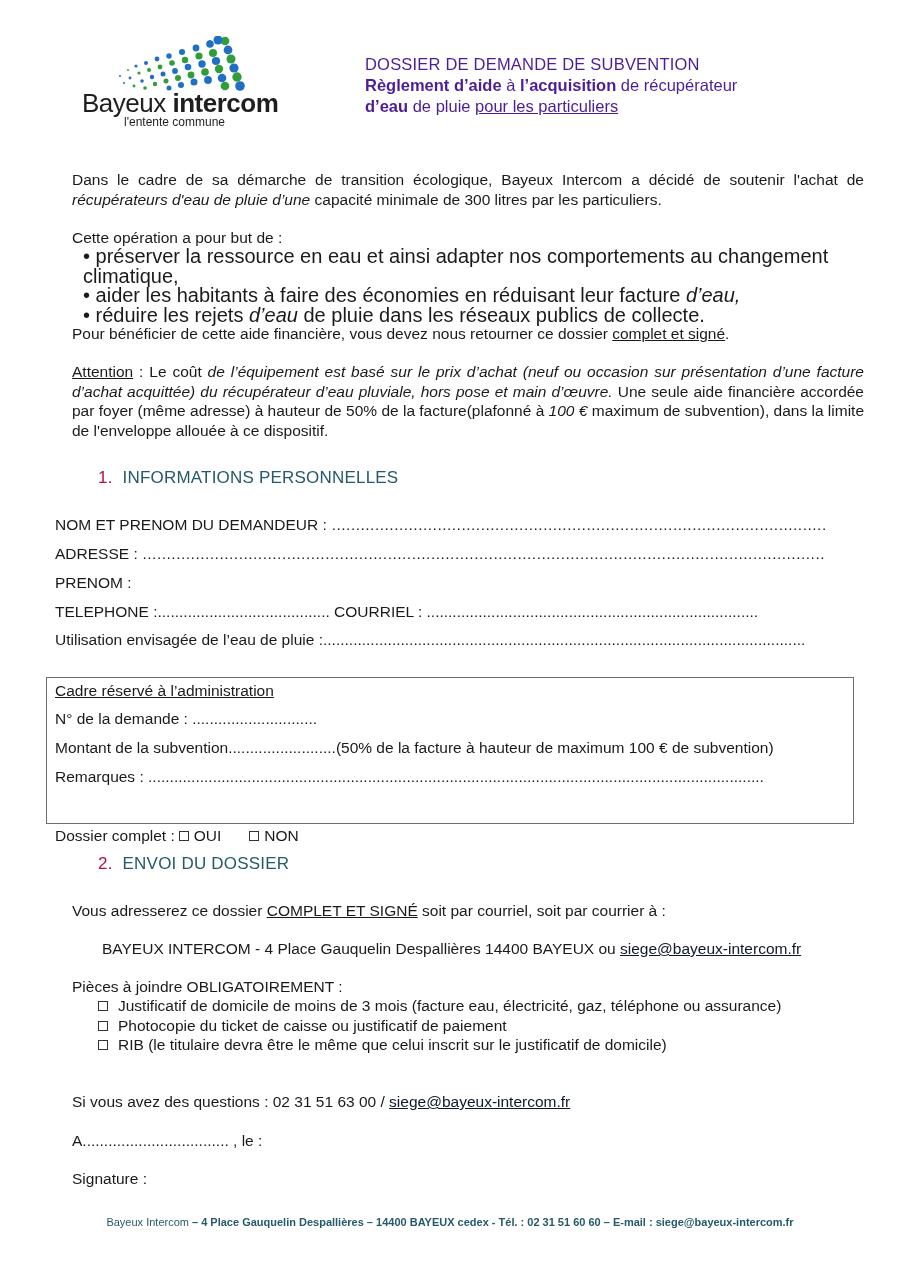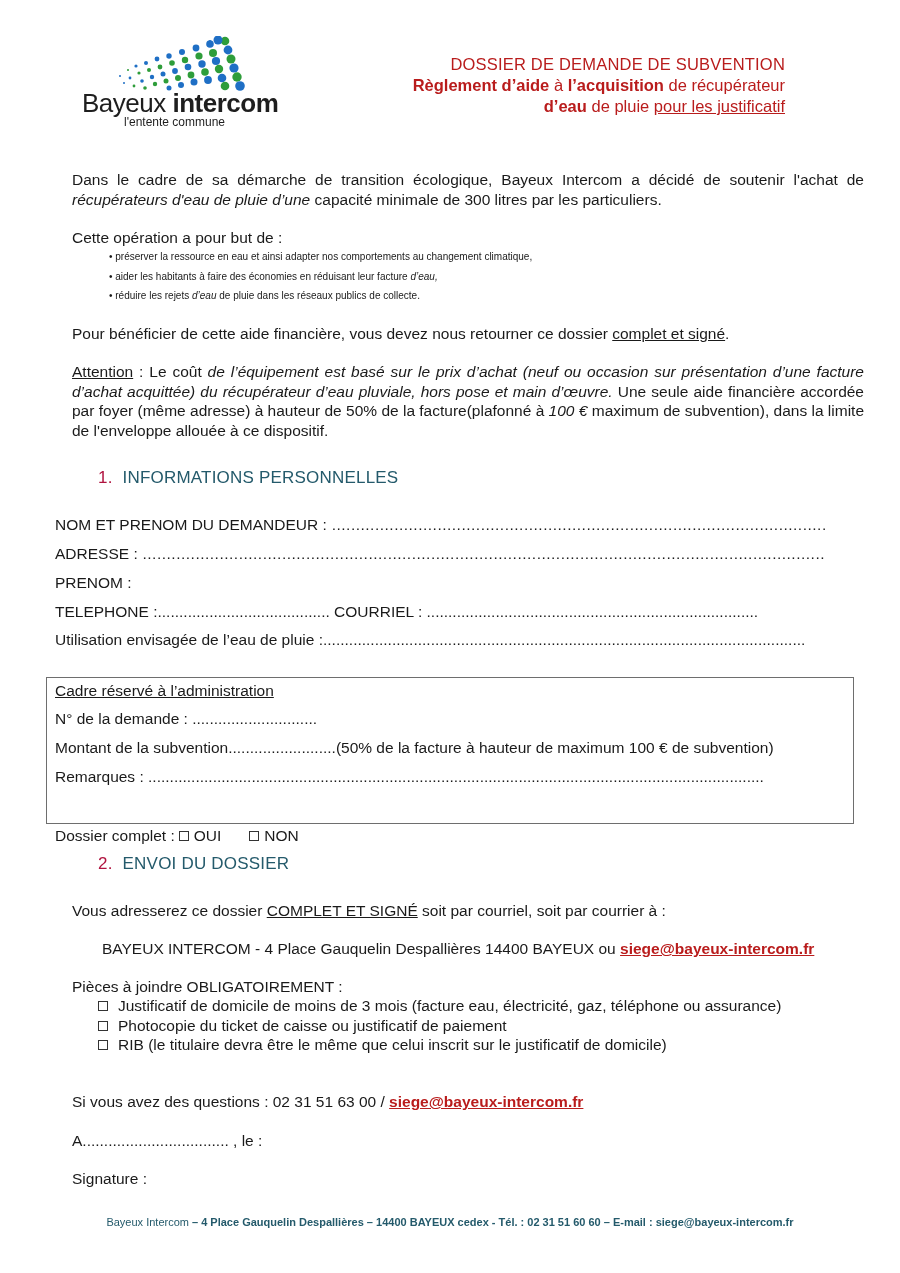--- a/index.html
+++ b/index.html
@@ -5,38 +5,38 @@
   html, body { margin: 0; padding: 0; background: #ffffff; }
   body {
     width: 900px; height: 1273px; position: relative; overflow: hidden;
     font-family: "Liberation Sans", sans-serif; color: #1a1a1a; font-size: 16px;
   }
   .abs { position: absolute; }
   .logo { left: 82px; top: 36px; width: 215px; height: 95px; }
   .logo-text { position: absolute; left: 0; top: 54px; font-size: 26px; letter-spacing: -0.5px; color: #1e1e1e; white-space: nowrap; line-height: 1; }
   .logo-text b { font-weight: bold; }
   .logo-tag { position: absolute; left: 42px; top: 79px; font-size: 12px; color: #1e1e1e; white-space: nowrap; }
-  .header { left: 365px; top: 54px; width: 420px; text-align: right; color: #b91c1c; font-size: 16.5px; line-height: 21px; }
+  .header { left: 365px; top: 54px; width: 420px; text-align: left; color: #4c1d95; font-size: 16.5px; line-height: 21px; }
   .header .l1 { letter-spacing: 0.2px; }
   .header b { font-weight: bold; }
   .header u { text-decoration: underline; }
   .para { left: 72px; width: 792px; font-size: 15.5px; line-height: 19.5px; text-align: justify; }
   .para i { font-style: italic; }
-  .bullets { left: 109px; font-size: 10px; line-height: 19.5px; }
+  .bullets { left: 83px; font-size: 20px; line-height: 19.5px; }
   .section { left: 98px; font-size: 17px; color: #245a6b; letter-spacing: 0.2px; }
   .section .num { color: #b0133f; margin-right: 10px; }
   .field { left: 55px; width: 770px; font-size: 15.5px; line-height: 19px; white-space: nowrap; overflow: hidden; }
   .admin-box { left: 46px; top: 677px; width: 808px; height: 147px; border: 1px solid #6e6e6e; box-sizing: border-box; }
   .admin-line { left: 55px; font-size: 15.5px; line-height: 19px; white-space: nowrap; overflow: hidden; }
   .cb { display: inline-block; width: 8px; height: 8px; border: 1px solid #333; vertical-align: 0px; margin: 0 5px 0 4px; }
   .pieces { left: 98px; font-size: 15.5px; line-height: 19.5px; }
   .pieces .cb { margin: 0 10px 0 0; }
   .footer { left: 0; width: 900px; top: 1216px; text-align: center; font-size: 11px; color: #245a6b; }
   .footer b { font-weight: bold; }
-  a, .link { color: #b91c1c; text-decoration: underline; font-weight: bold; }
+  a, .link { color: #0f172a; text-decoration: underline; }
   .dotted { letter-spacing: 0.5px; }
 </style>
 </head>
 <body>
 
 <div class="abs logo">
   <svg width="215" height="60" style="position:absolute;left:0;top:0;">
     <g>
 
       <circle cx="38" cy="40" r="1" fill="#1f6fc5"></circle>
@@ -88,21 +88,21 @@
         <circle cx="136" cy="4" r="4.5" fill="#1f6fc5"></circle>
     </g>
   </svg>
   <div class="logo-text"><span>Bayeux </span><b>intercom</b></div>
   <div class="logo-tag">l'entente commune</div>
 </div>
 
 <div class="abs header">
   <div class="l1">DOSSIER DE DEMANDE DE SUBVENTION</div>
   <div><b>Règlement d’aide</b><span> à </span><b>l’acquisition</b><span> de récupérateur</span></div>
-  <div><b>d’eau</b><span> de pluie </span><u>pour les justificatif</u></div>
+  <div><b>d’eau</b><span> de pluie </span><u>pour les particuliers</u></div>
 </div>
 
 <div class="abs para" style="top:170px;"><span>Dans le cadre de sa démarche de transition écologique, Bayeux Intercom a décidé de soutenir l'achat de </span><i>récupérateurs d'eau de pluie d’une</i><span> capacité minimale de 300 litres par les particuliers.</span></div>
 
 <div class="abs para" style="top:228px;">Cette opération a pour but de :</div>
 
 <div class="abs bullets" style="top:247px;">
   <div><span>• préserver la ressource en eau et ainsi adapter nos comportements au changement climatique,</span></div>
   <div><span>• aider les habitants à faire des économies en réduisant leur facture </span><i>d’eau,</i></div>
   <div><span>• réduire les rejets </span><i>d’eau</i><span> de pluie dans les réseaux publics de collecte.</span></div>

